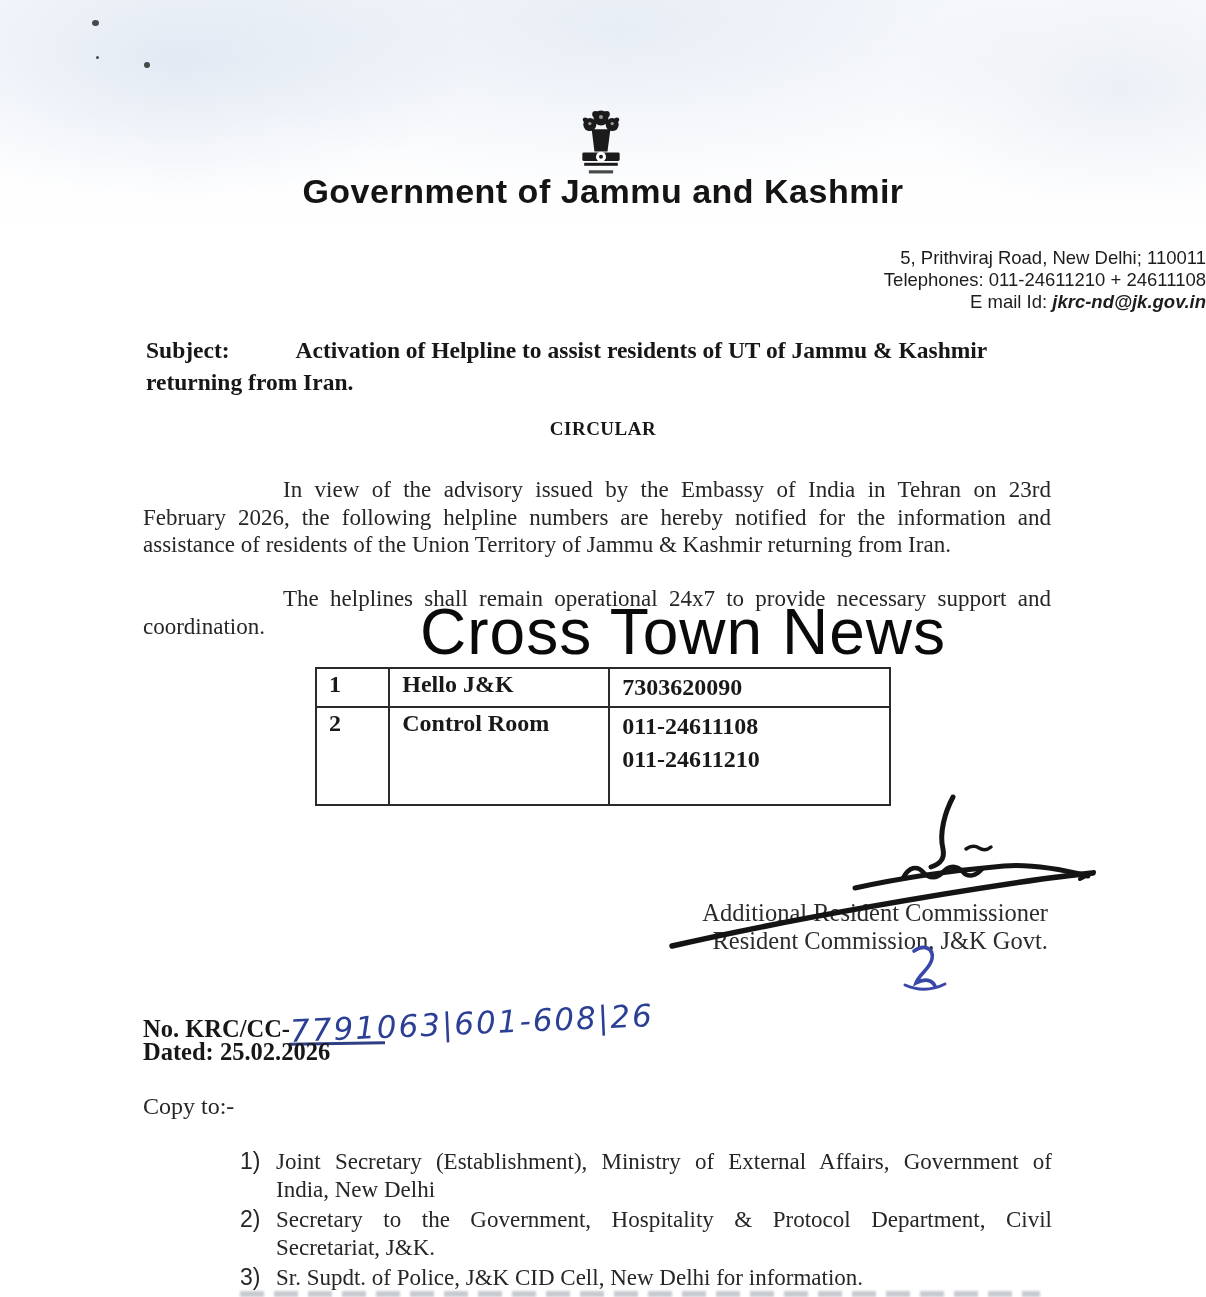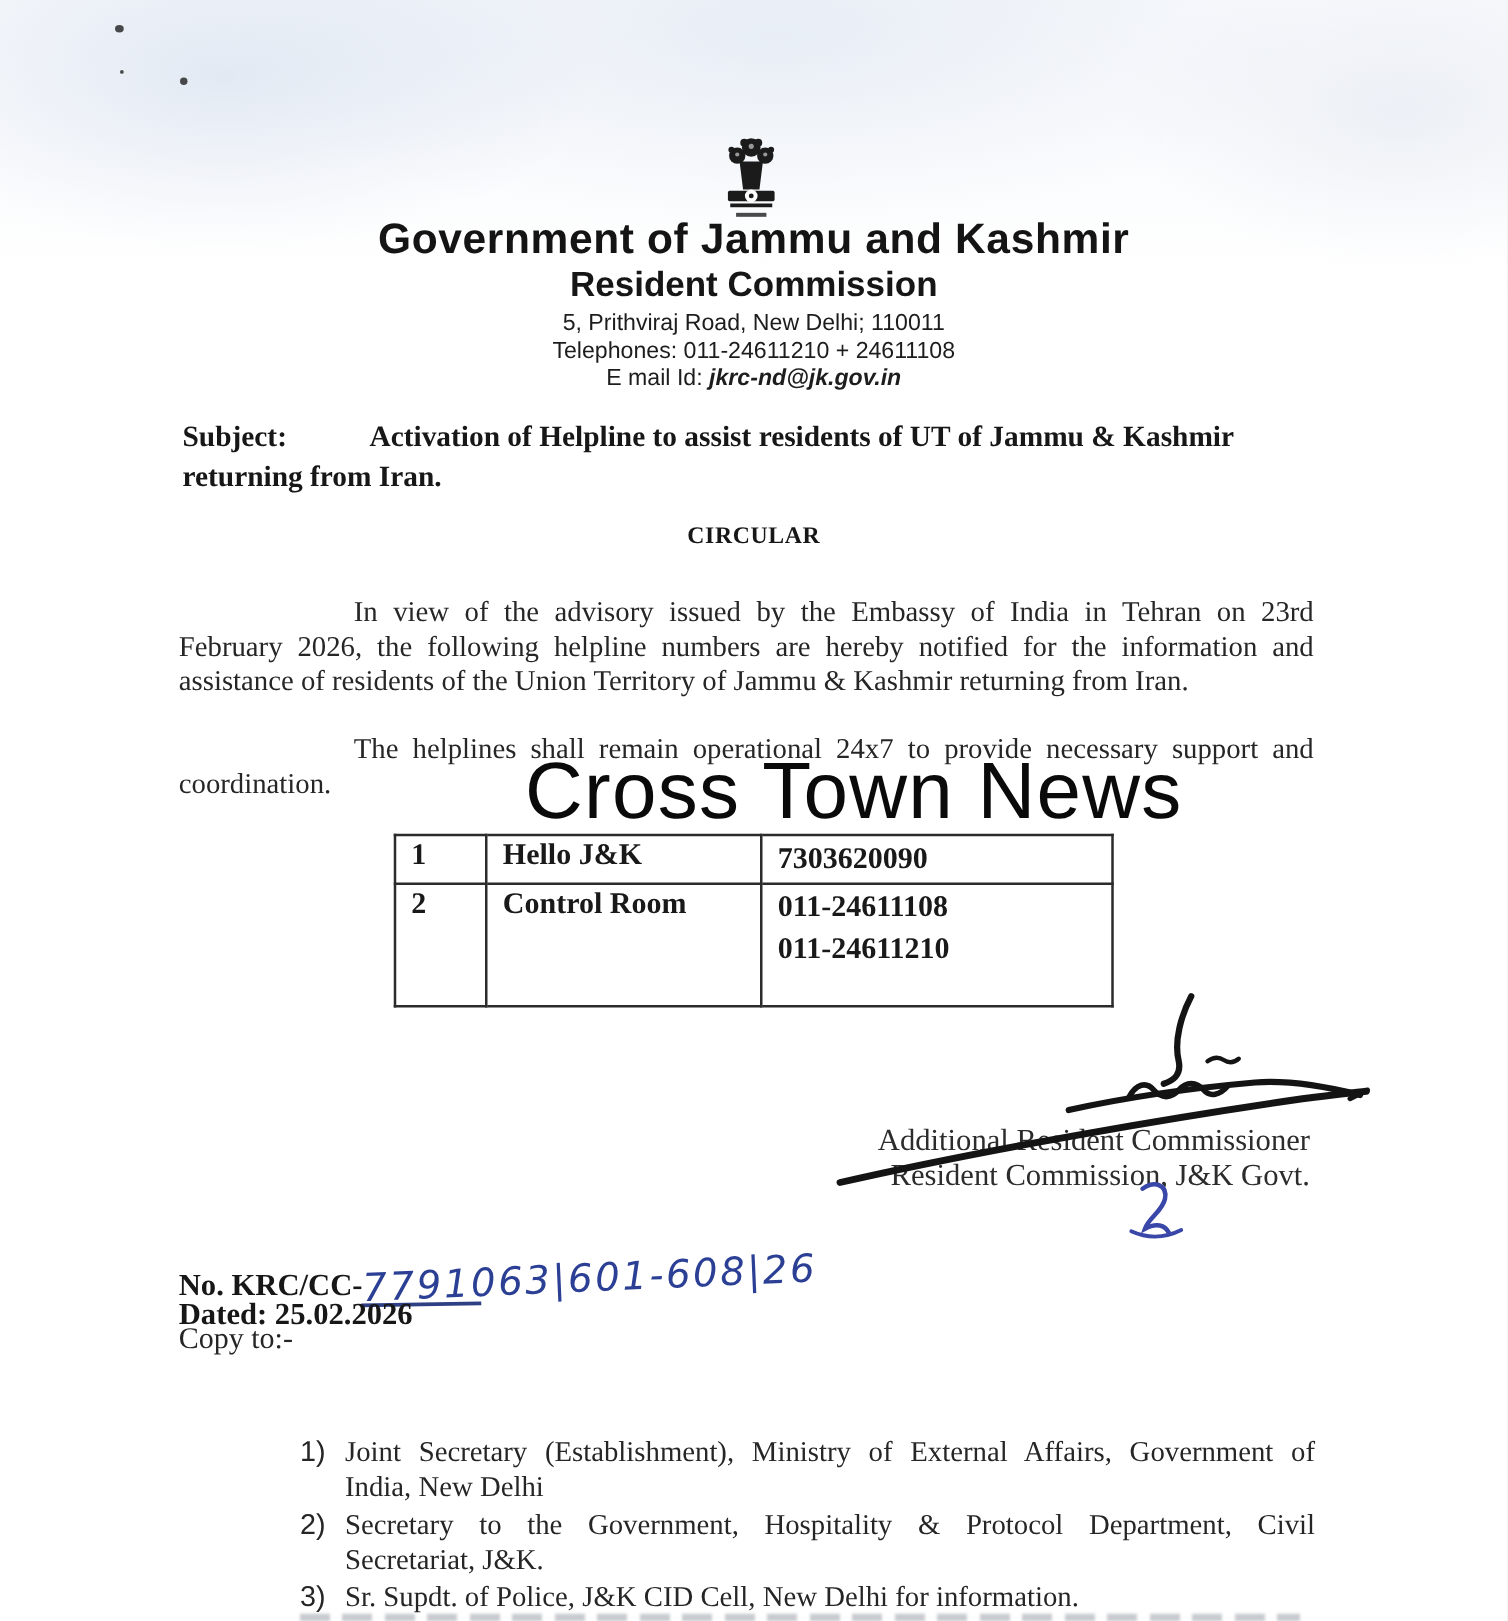--- a/index.html
+++ b/index.html
@@ -27,21 +27,21 @@
   .emblem{position:absolute;left:573px;top:106px;width:56px;height:80px;filter:blur(.4px);}
   .org-title{
     position:absolute;left:0;top:172px;width:100%;
     text-align:center;font-family:Liberation Sans, sans-serif;
     font-weight:bold;font-size:34px;letter-spacing:.5px;color:#141414;
   }
   .dept-title{
     position:absolute;left:0;top:212px;width:100%;text-align:center;
     font-family:"Liberation Sans",sans-serif;font-weight:bold;font-size:28px;color:#161616;
   }
-  .addr{position:absolute;left:0;width:100%;text-align:center;
+  .addr{position:absolute;left:0;width:100%;text-align:right;
     font-family:"Liberation Sans",sans-serif;font-size:18.5px;color:#1d1d1d;}
   .addr b.it{font-style:italic;}
 
   
   .subject{position:absolute;left:146px;top:334px;width:906px;
     font-weight:bold;font-size:23.5px;line-height:32px;color:#171717;}
   .subject .gap{display:inline-block;width:66px;}
 
   .circular{position:absolute;left:0;top:418px;width:100%;text-align:center;
     font-weight:bold;font-size:19px;letter-spacing:.5px;color:#171717;}
@@ -90,21 +90,21 @@
     font-family:"DejaVu Sans",sans-serif;
     font-style:italic;font-weight:500;
     font-size:31px;color:#2b3f94;
     transform:rotate(-2.5deg) translateY(-3px);
     letter-spacing:2px;white-space:nowrap;
   }
   .hw-underline{position:absolute;left:289px;top:1042px;width:96px;height:3px;background:#2e3f84;transform:rotate(-1deg);}
   .dated-line{position:absolute;left:143px;top:1038px;font-weight:bold;font-size:24.5px;color:#171717;}
 
   
-  .copyto{position:absolute;left:143px;top:1058px;font-size:24px;color:#262626;}
+  .copyto{position:absolute;left:143px;top:1093px;font-size:24px;color:#262626;}
   .copy-list{position:absolute;left:240px;top:1148px;width:812px;font-size:23px;color:#262626;}
   .copy-item{position:relative;padding-left:36px;margin-bottom:3px;}
   .copy-item .marker{position:absolute;left:0;top:0;font-family:"Liberation Sans",sans-serif;font-size:23px;}
   
   .cutline{
     position:absolute;left:240px;top:1291px;width:800px;height:6px;
     background:repeating-linear-gradient(90deg,#9aa0a8 0 24px, rgba(255,255,255,0) 24px 34px);
     filter:blur(1.2px);opacity:.55;
   }
 </style>
@@ -135,21 +135,20 @@
       <rect x="17" y="68" width="26" height="3.4" opacity="0.8"></rect>
     </g>
     <g fill="#ffffff" opacity="0.55">
       <circle cx="30" cy="11" r="2.2"></circle>
       <circle cx="18" cy="18" r="1.8"></circle>
       <circle cx="42" cy="18" r="1.8"></circle>
     </g>
   </svg>
 
   <div class="org-title">Government of Jammu and Kashmir</div>
-  <div class="dept-title">Resident Commission</div>
   <div class="addr" style="top:247px;">5, Prithviraj Road, New Delhi; 110011</div>
   <div class="addr" style="top:269px;">Telephones: 011-24611210 + 24611108</div>
   <div class="addr" style="top:291px;"><span>E mail Id: </span><b class="it">jkrc-nd@jk.gov.in</b></div>
 
   <div class="subject">
     <div><span>Subject:</span><span class="gap"></span><span>Activation of Helpline to assist residents of UT of Jammu &amp; Kashmir</span></div>
     <div>returning from Iran.</div>
   </div>
 
   <div class="circular">CIRCULAR</div>

